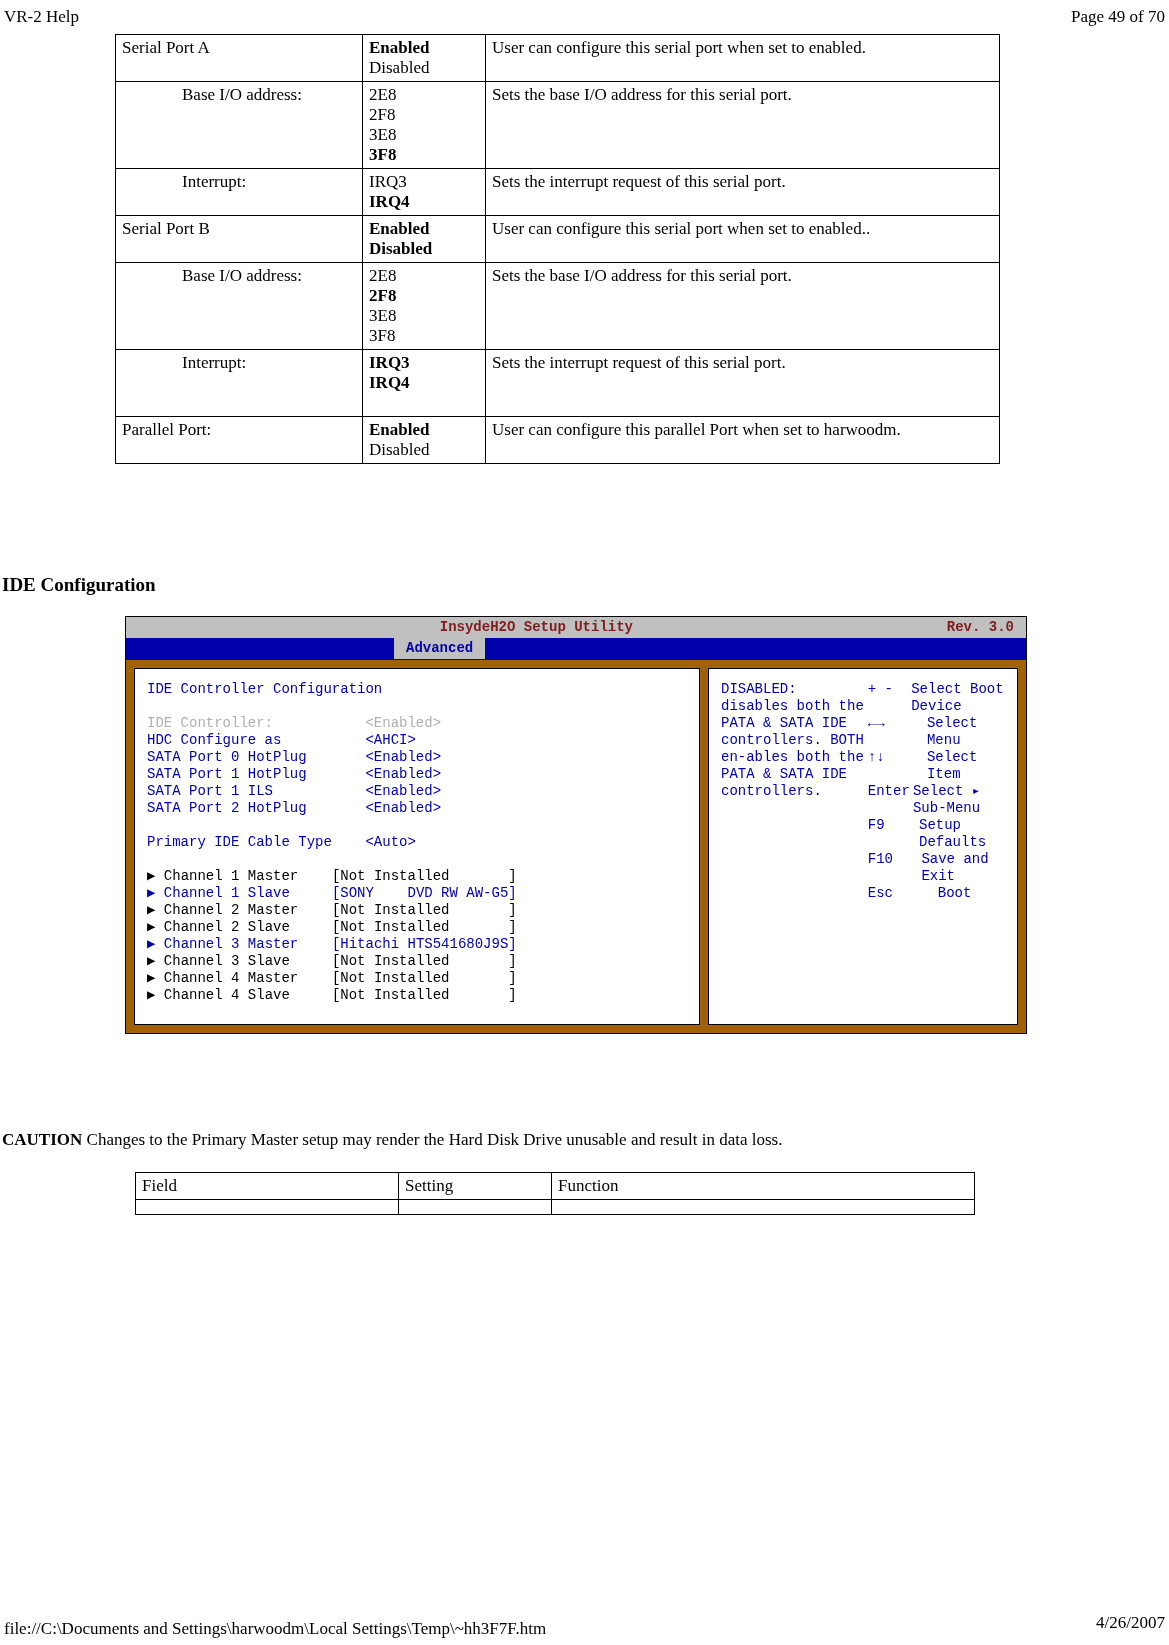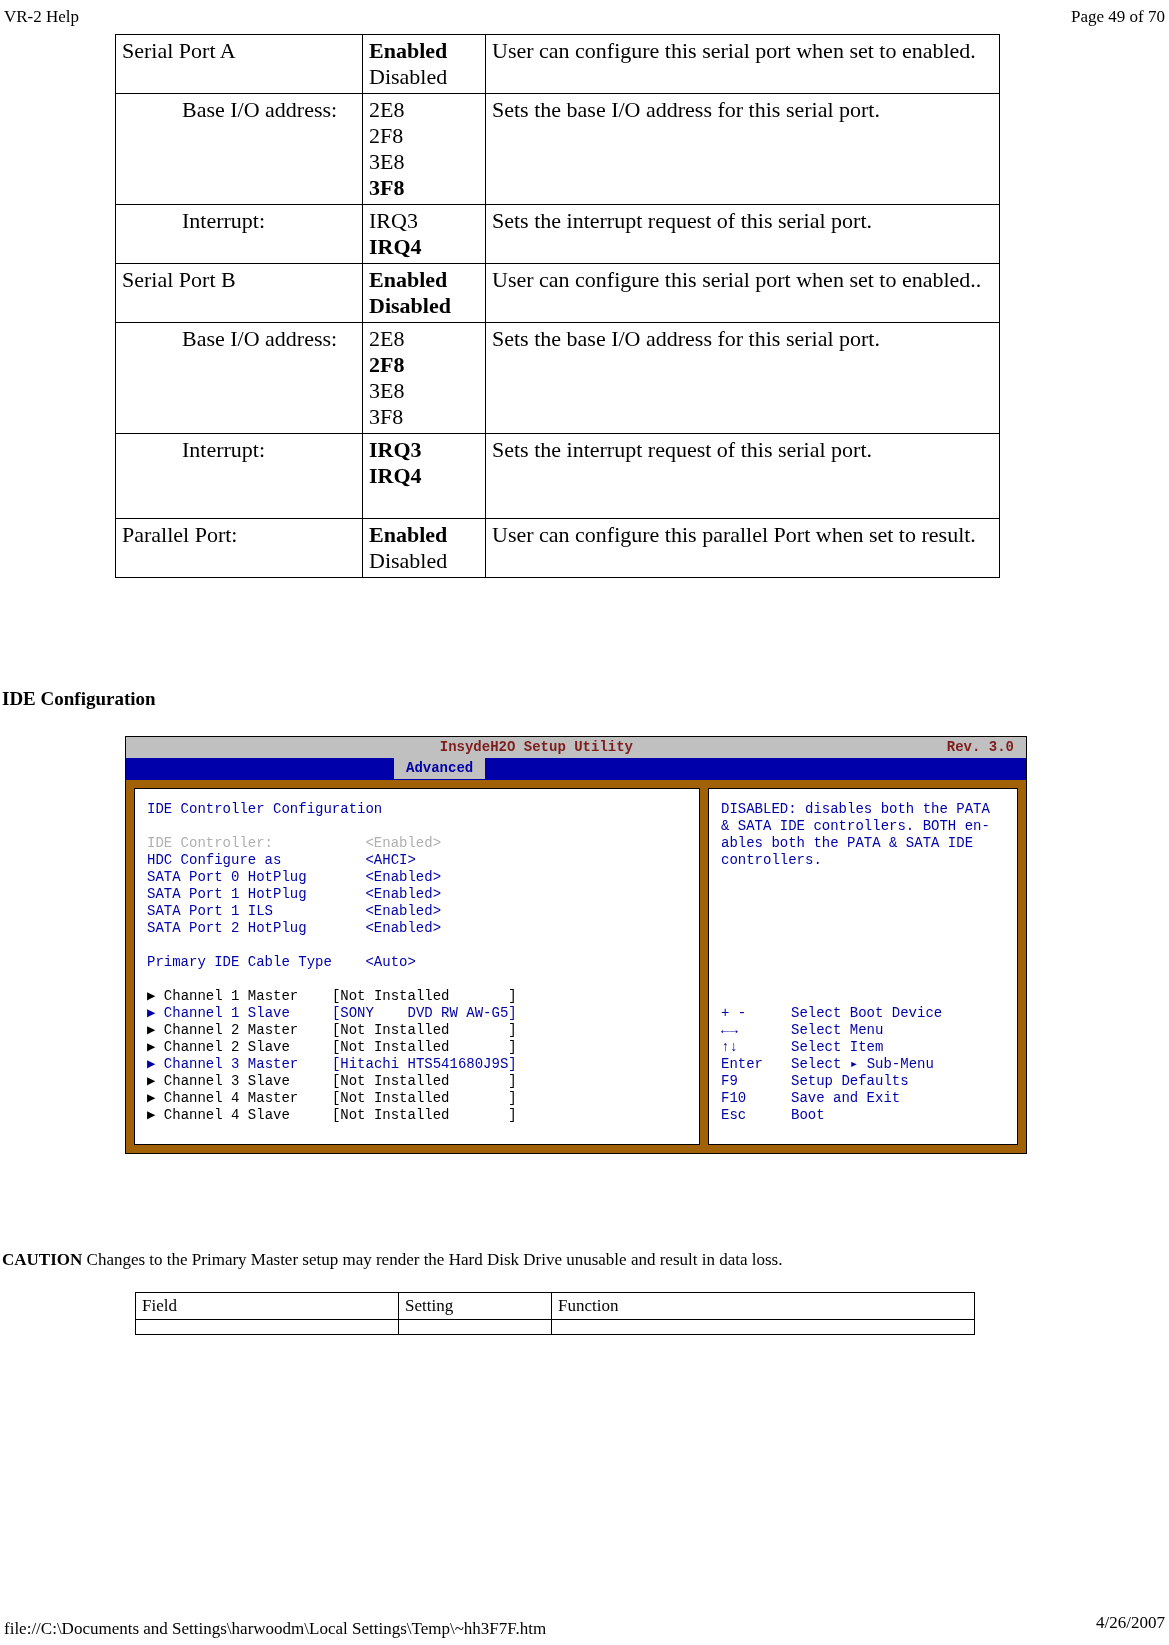--- a/index.html
+++ b/index.html
@@ -44,40 +44,40 @@
       box-sizing: border-box;
     }
     table.settings {
       border-collapse: collapse;
       width: 885px;
     }
     table.settings td {
       border: 1px solid #000;
       padding: 3px 6px;
       vertical-align: top;
-      font-size: 22px;
+      font-size: 17px;
     }
     table.settings td.indent-col {
       width: 48px;
       border-right: none;
     }
     table.settings td.field-col {
       width: 222px;
     }
     table.settings td.setting-col {
       width: 110px;
     }
     .b { font-weight: bold; }
 
     .heading {
       font-weight: bold;
       font-size: 19px;
       margin-top: 110px;
       margin-left: -113px;
-      margin-bottom: 26px;
+      margin-bottom: 20px;
     }
 
     .bios-shot {
       width: 900px;
       margin: 0 auto 0 10px;
       border: 1px solid #000;
       font-family: "Courier New", monospace;
       font-size: 14px;
       line-height: 17px;
     }
@@ -117,21 +117,21 @@
       border: 1px solid #000;
       padding: 12px 12px 20px 12px;
       color: #0000aa;
     }
     .bios-pane.left {
       flex: 0 0 540px;
     }
     .bios-pane.right {
       flex: 1;
       display: flex;
-      flex-direction: column;
+      flex-direction: row;
       justify-content: space-between;
     }
     .bios-row { white-space: pre; }
     .bios-selected { color: #b0b0b0; }
     .bios-black { color: #000; }
     .bios-tri { color: #000; }
     .bios-tri-blue { color: #0000aa; }
     .bios-help-line { display: flex; }
     .bios-help-key { width: 70px; }
 
@@ -225,21 +225,21 @@
               <div>&nbsp;</div>
             </td>
             <td>Sets the interrupt request of this serial port.</td>
           </tr>
           <tr>
             <td colspan="2" class="field-col">Parallel Port:</td>
             <td class="setting-col">
               <div class="b">Enabled</div>
               <div>Disabled</div>
             </td>
-            <td>User can configure this parallel Port when set to result.</td>
+            <td>User can configure this parallel Port when set to harwoodm.</td>
           </tr>
         </tbody>
     </table>
 
     <div class="heading">IDE Configuration</div>
 
     <div class="bios-shot">
       <div class="bios-titlebar">
         <span>InsydeH2O Setup Utility</span>
         <span class="rev">Rev. 3.0</span>

